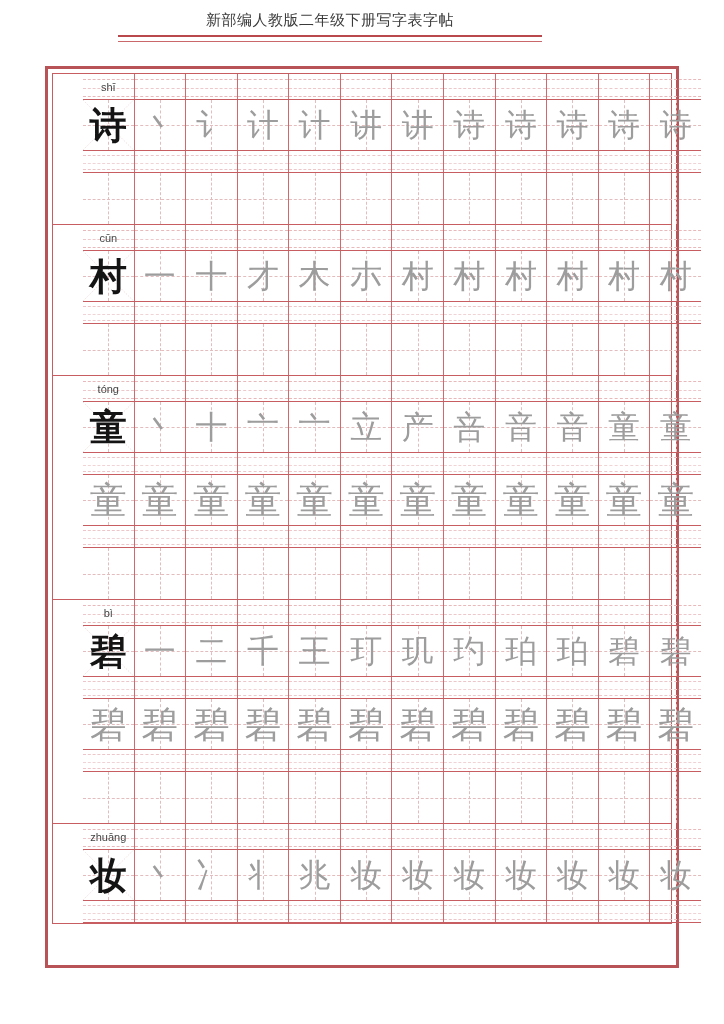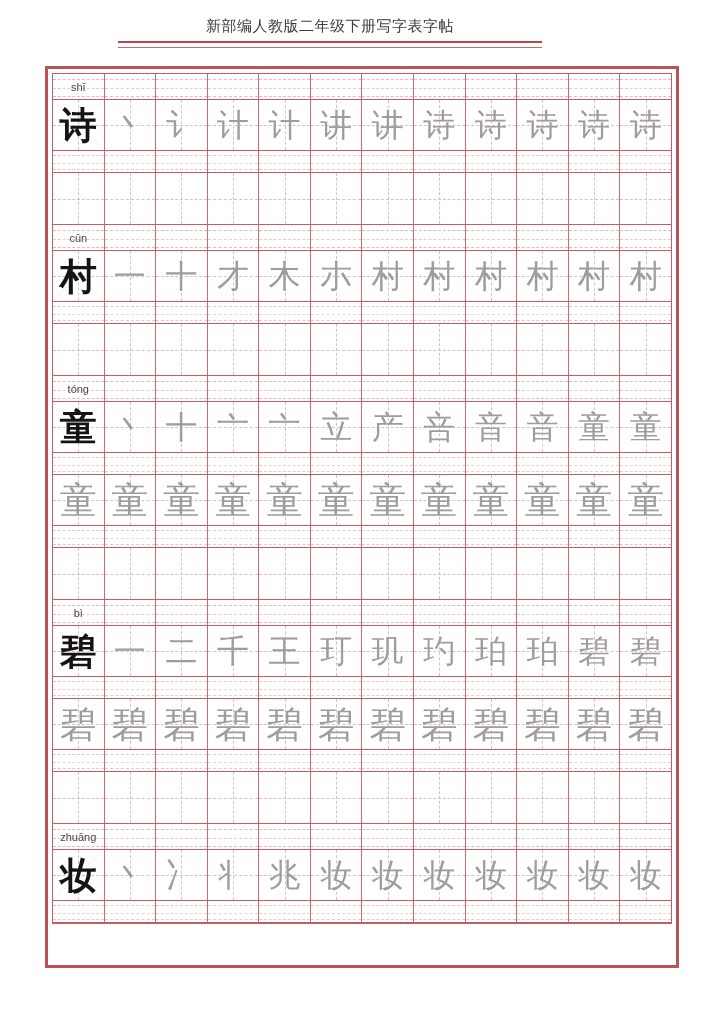--- a/index.html
+++ b/index.html
@@ -11,21 +11,21 @@
     width: 724px;
     height: 1024px;
     font-family: "Liberation Sans", "DejaVu Sans", sans-serif;
     position: relative;
     overflow: hidden;
   }
 
   
   .title-wrap {
     width: 660px;
-    padding-top: 16px;
+    padding-top: 10px;
     text-align: center;
   }
   .title-text {
     font-family: "Liberation Serif", "DejaVu Serif", serif;
     font-size: 15px;
     color: #3b3b3b;
     letter-spacing: 0.5px;
     line-height: 20px;
     display: block;
   }
@@ -65,20 +65,21 @@
   }
   .char-block:last-child {
     border-bottom: 1.5px solid #c85d61;
   }
 
   
   .grid-row {
     display: flex;
     width: 100%;
     box-sizing: border-box;
+    margin-left: 30px;
   }
   .cell {
     flex: 1 1 0;
     box-sizing: border-box;
     border-right: 1.2px solid #ce6a6e;
     position: relative;
     overflow: hidden;
   }
   .cell:last-child { border-right: none; }
 

